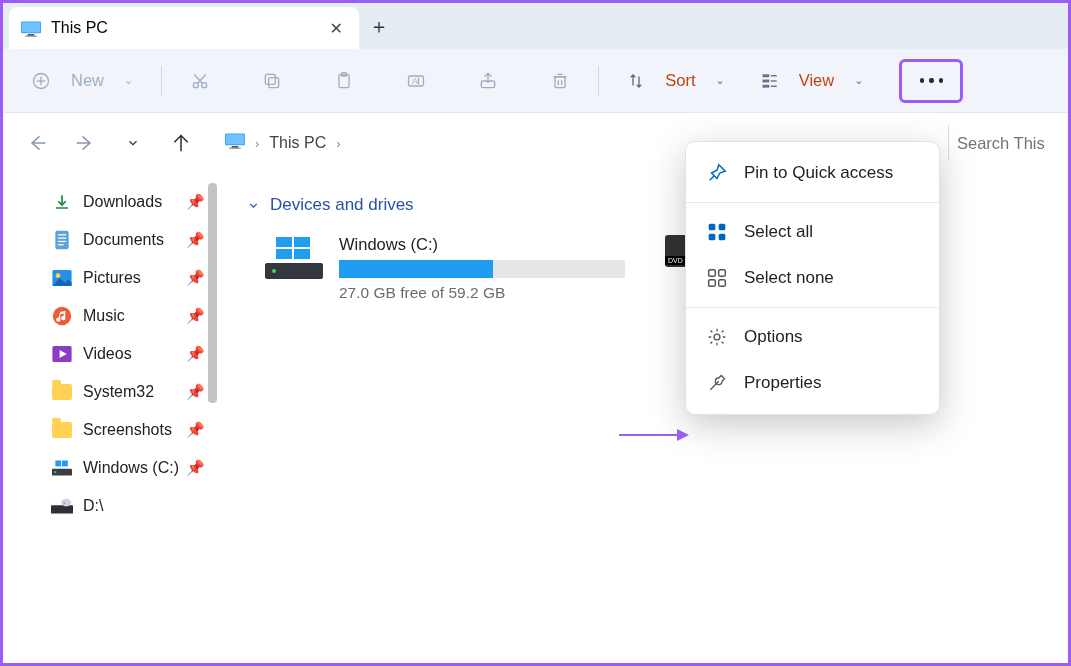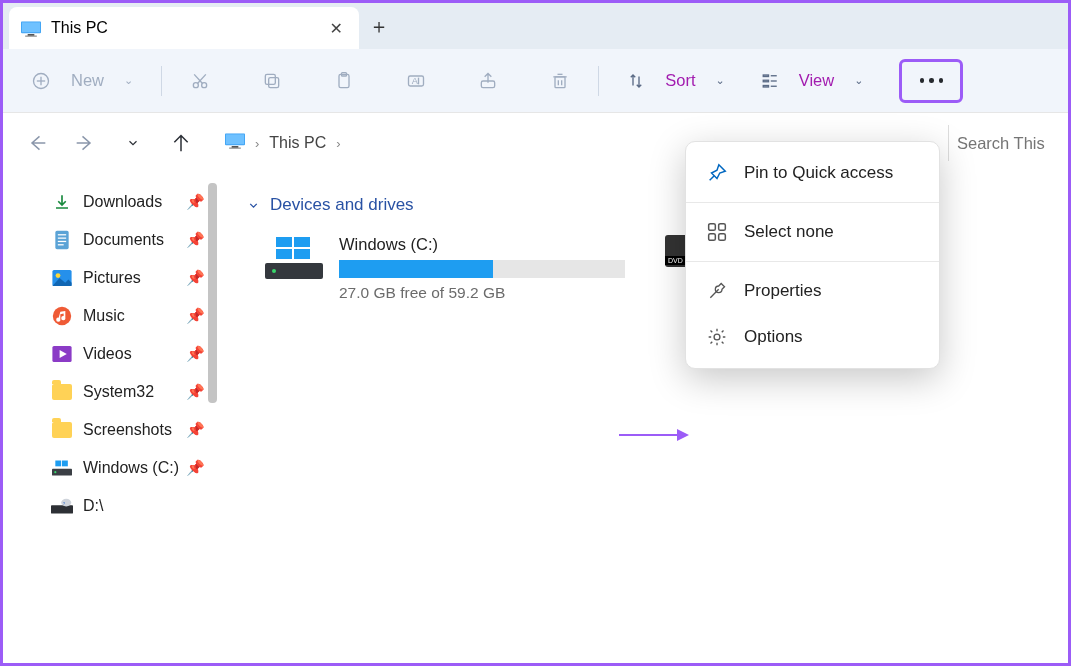--- a/index.html
+++ b/index.html
@@ -12,21 +12,21 @@
   .monitor-svg { width: 20px; height: 16px; }
   .tab-title { font-size: 16px; color: #000; flex: 1; }
   .tab-close { font-size: 16px; color: #444; padding: 4px; cursor: pointer; }
   .newtab { width: 40px; display: flex; align-items: center; justify-content: center; color: #333; font-size: 20px; cursor: pointer; }
 
   
   .toolbar { height: 64px; background: #f1f5fb; display: flex; align-items: center; padding: 0 18px; gap: 6px; border-bottom: 1px solid #e6e6e6; }
   .tool-sep { width: 1px; height: 30px; background: #cfd8e5; margin: 0 12px; }
   .tool-btn { height: 40px; min-width: 40px; display: flex; align-items: center; justify-content: center; border-radius: 6px; color: #5b6b86; gap: 20px; padding: 0 10px; cursor: pointer; }
   .tool-btn.disabled { color: #a0adc0; }
-  .tool-label { font-size: 16.5px; color: #a21caf; }
+  .tool-label { font-size: 16.5px; color: #c2410c; }
   .chev-small { font-size: 11px; color: #5b6b86; }
   .tool-btn svg { stroke: currentColor; }
 
   .more-btn { border: 3px solid #9c5cf7; border-radius: 6px; width: 64px; height: 44px; display: flex; align-items: center; justify-content: center; gap: 5px; margin-left: 20px; }
   .more-btn .dot { width: 4.5px; height: 4.5px; background: #26292e; border-radius: 50%; }
 
   
   .navrow { height: 60px; display: flex; align-items: center; padding: 0 20px 0 16px; gap: 12px; }
   .nav-arrow { width: 36px; height: 36px; display: flex; align-items: center; justify-content: center; color: #2b2f36; cursor: pointer; }
   .nav-arrow.dim { color: #8b97ab; }
@@ -342,46 +342,57 @@
     <span class="menu-icon blue">
         <svg width="22" height="22" viewBox="0 0 24 24" fill="none" stroke="currentColor" stroke-width="1.6">
           <path d="M14 3 L21 10 L15 12 L12 18 L6 12 L12 9 Z"></path>
           <line x1="9" y1="15" x2="4" y2="20"></line>
         </svg>
       </span>
     <span>Pin to Quick access</span>
   </div>
   <div class="menu-sep"></div>
   <div class="menu-item">
+    <span class="menu-icon blue">
+        <svg width="20" height="20" viewBox="0 0 24 24">
+          <rect x="2" y="2" width="8" height="8" rx="2" fill="#0067c0"></rect>
+          <rect x="14" y="2" width="8" height="8" rx="2" fill="#0067c0"></rect>
+          <rect x="2" y="14" width="8" height="8" rx="2" fill="#0067c0"></rect>
+          <rect x="14" y="14" width="8" height="8" rx="2" fill="#0067c0"></rect>
+        </svg>
+      </span>
+    <span>Select all</span>
+  </div>
+  <div class="menu-item">
     <span class="menu-icon">
         <svg width="20" height="20" viewBox="0 0 24 24" fill="none" stroke="#555" stroke-width="1.8">
           <rect x="2" y="2" width="8" height="8" rx="2"></rect>
           <rect x="14" y="2" width="8" height="8" rx="2"></rect>
           <rect x="2" y="14" width="8" height="8" rx="2"></rect>
           <rect x="14" y="14" width="8" height="8" rx="2"></rect>
         </svg>
       </span>
     <span>Select none</span>
   </div>
   <div class="menu-sep"></div>
   <div class="menu-item">
     <span class="menu-icon">
         <svg width="20" height="20" viewBox="0 0 24 24" fill="none" stroke="#555" stroke-width="1.6">
-          <path d="M14 6 a4 4 0 1 0 4 4 L21 7 L17 3 Z M14 10 L4 20"></path>
-        </svg>
-      </span>
-    <span>Properties</span>
+          <circle cx="12" cy="12" r="3.5"></circle>
+          <path d="M12 2v3M12 19v3M4.2 4.2l2.1 2.1M17.7 17.7l2.1 2.1M2 12h3M19 12h3M4.2 19.8l2.1-2.1M17.7 6.3l2.1-2.1"></path>
+        </svg>
+      </span>
+    <span>Options</span>
   </div>
   <div class="menu-item">
     <span class="menu-icon">
         <svg width="20" height="20" viewBox="0 0 24 24" fill="none" stroke="#555" stroke-width="1.6">
-          <circle cx="12" cy="12" r="3.5"></circle>
-          <path d="M12 2v3M12 19v3M4.2 4.2l2.1 2.1M17.7 17.7l2.1 2.1M2 12h3M19 12h3M4.2 19.8l2.1-2.1M17.7 6.3l2.1-2.1"></path>
-        </svg>
-      </span>
-    <span>Options</span>
+          <path d="M14 6 a4 4 0 1 0 4 4 L21 7 L17 3 Z M14 10 L4 20"></path>
+        </svg>
+      </span>
+    <span>Properties</span>
   </div>
 </div>
 
 <div class="ann-arrow">
   <div class="ann-line"></div>
     <div class="ann-head"></div>
 </div>
 
 </body></html>

